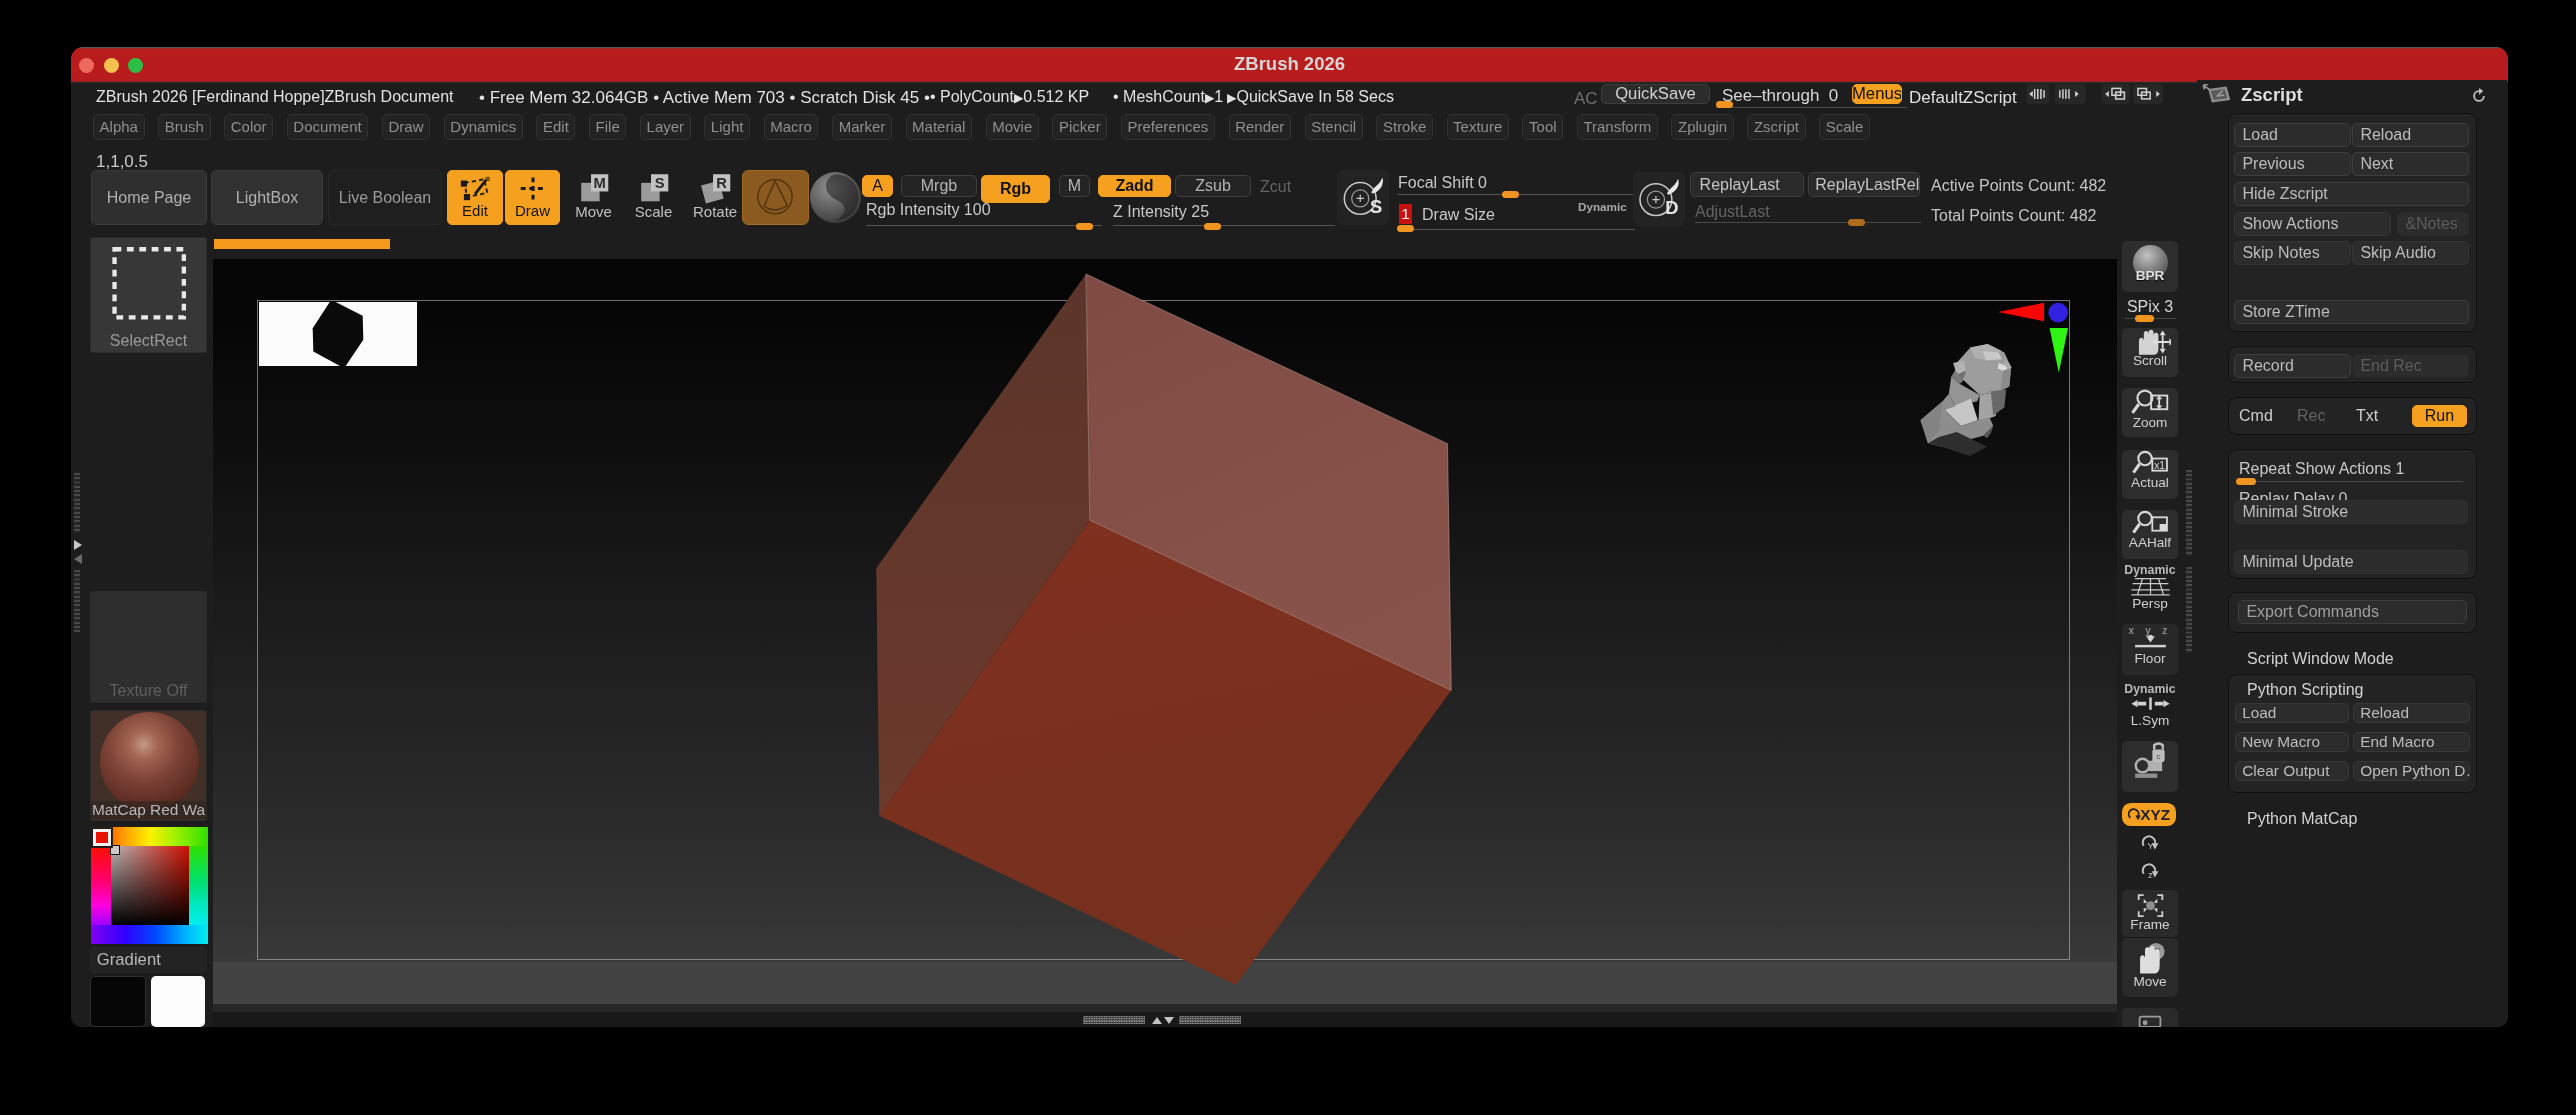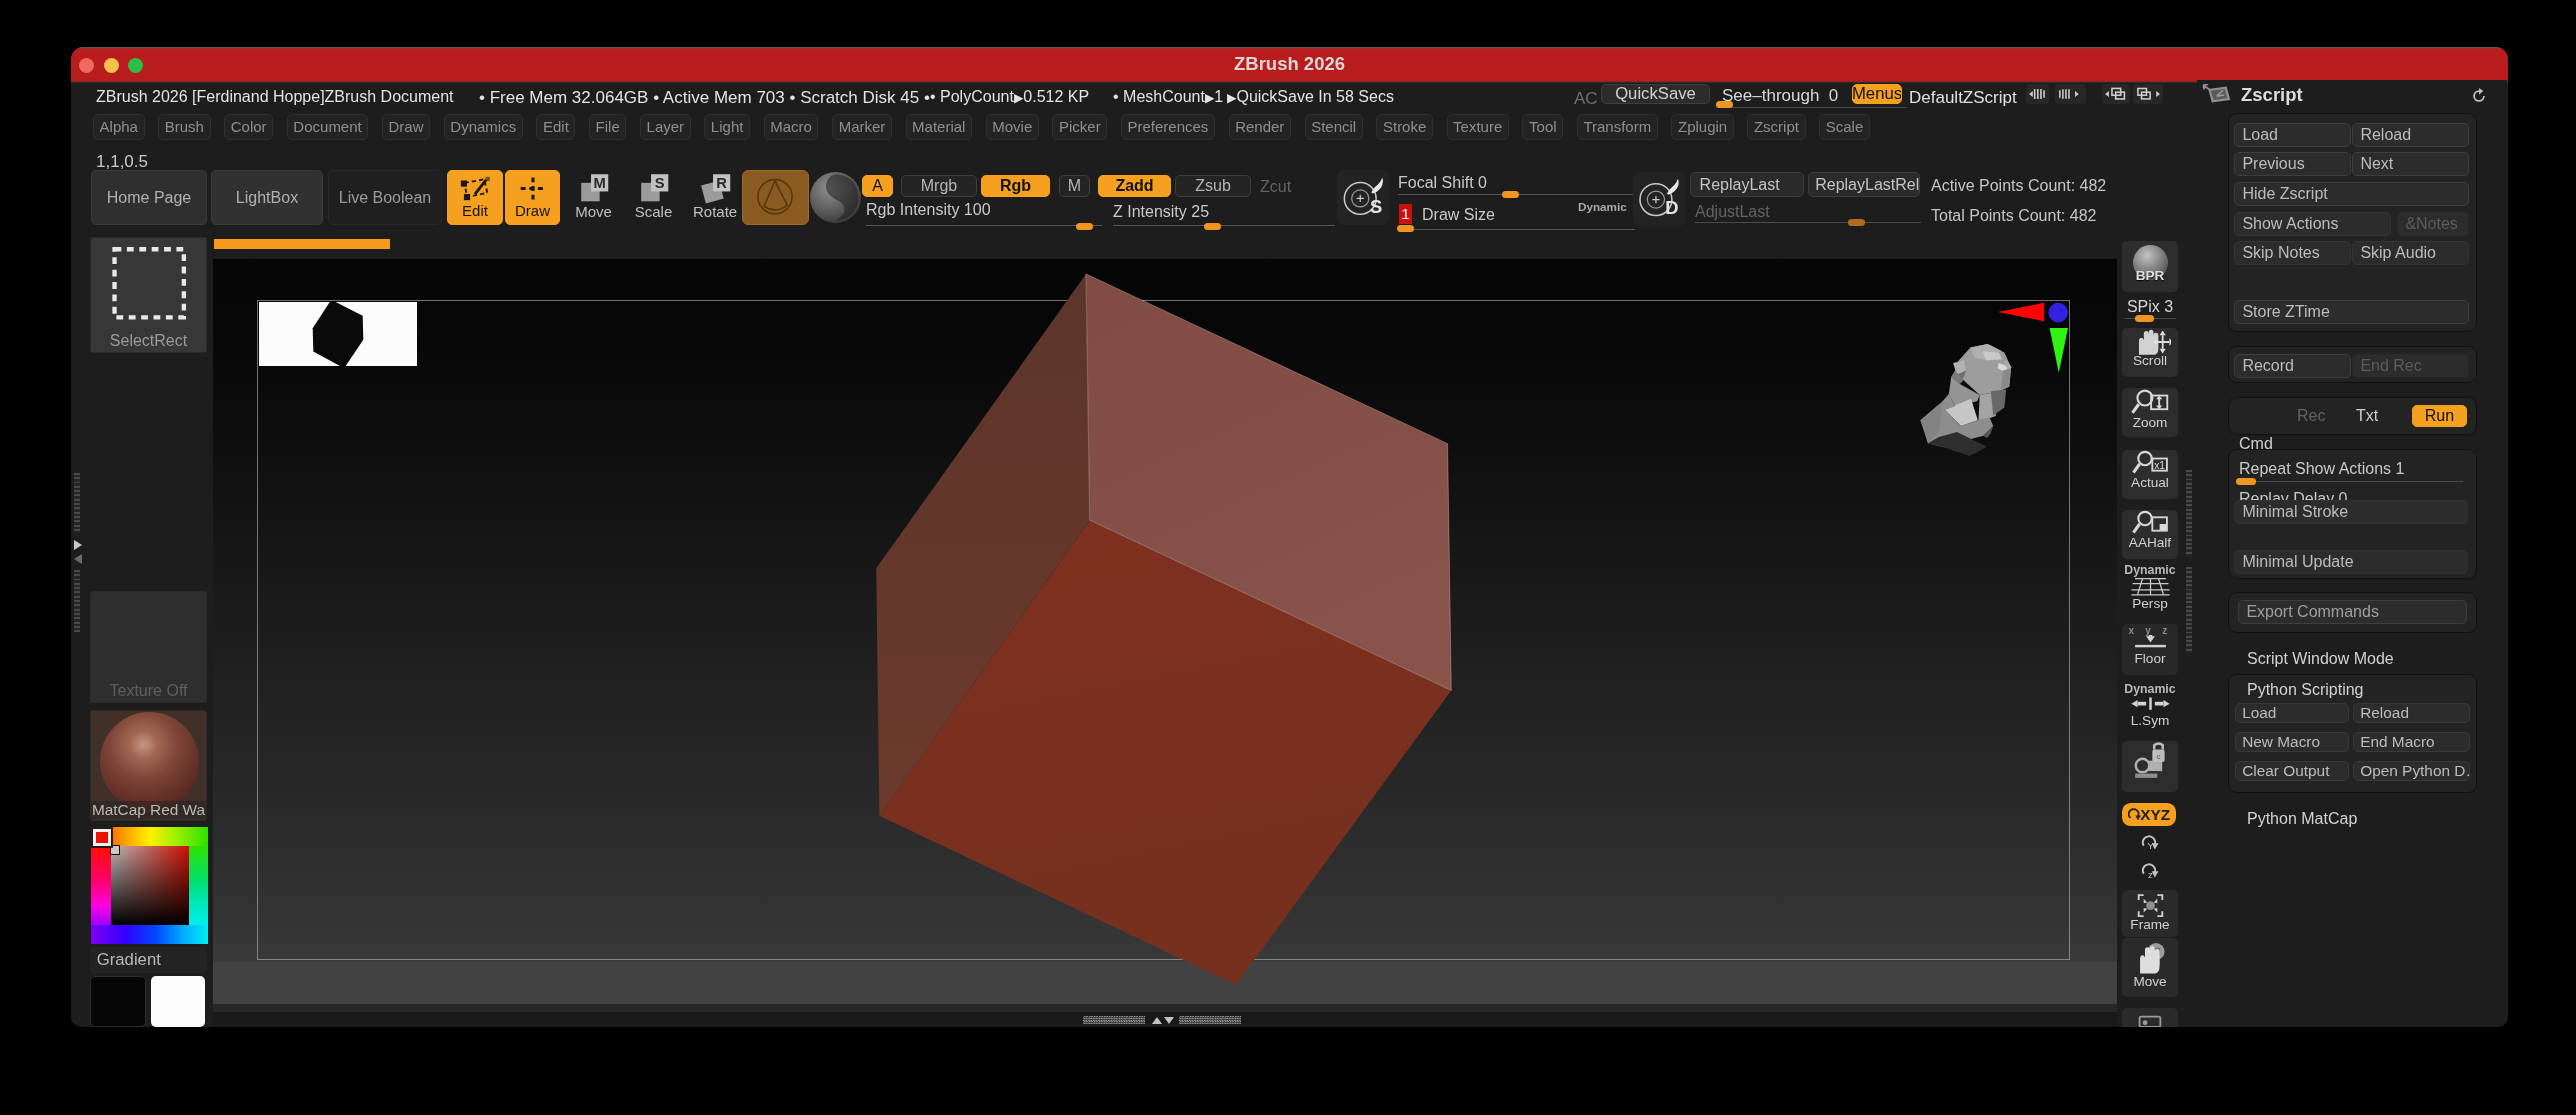--- a/index.html
+++ b/index.html
@@ -180,21 +180,21 @@
     </svg>
   </div>
   <div class="abs" style="left:739px; top:125px; width:51px; height:51px; border-radius:50%; background:radial-gradient(circle at 38% 32%, #909090, #5a5a5a 50%, #262626 95%);">
     <svg width="51" height="51" viewBox="0 0 82 82">
       <path d="M41 4 C 64 4 78 20 78 41 C 78 62 62 78 41 78 C 58 70 60 56 48 48 C 34 40 24 34 26 20 C 28 10 34 5 41 4 Z" fill="rgba(30,30,30,0.55)"></path>
     </svg>
   </div>
 
   <div class="btn orange" style="left:791px; top:128px; width:31px; height:22px;">A</div>
   <div class="btn" style="left:830px; top:128px; width:76px; height:22px; background:#242424; color:#b5b5b5;">Mrgb</div>
-  <div class="btn orange" style="left:910px; top:128px; width:69px; height:22px; font-weight:bold;">Rgb</div>
+  <div class="btn orange" style="left:910px; top:128px; width:69px; height:28px; font-weight:bold;">Rgb</div>
   <div class="btn" style="left:988px; top:128px; width:31px; height:22px; background:#242424; color:#b5b5b5;">M</div>
   <div class="btn orange" style="left:1027px; top:128px; width:73px; height:22px; font-weight:bold;">Zadd</div>
   <div class="btn" style="left:1104px; top:128px; width:76px; height:22px; background:#242424; color:#b5b5b5;">Zsub</div>
   <div class="lbl dim" style="left:1189px; top:131px;">Zcut</div>
 
   <div class="lbl" style="left:795px; top:154px; color:#c9c9c9;">Rgb Intensity 100</div>
   <div class="track" style="left:795px; top:178px; width:236px; background:#555;"></div>
   <div class="knob" style="left:1005px; top:176px; width:17.3px;"></div>
   <div class="lbl" style="left:1042px; top:156px; color:#c9c9c9;">Z Intensity 25</div>
   <div class="track" style="left:1042px; top:178px; width:222px; background:#555;"></div>
@@ -511,21 +511,21 @@
   <div class="btn pb dim" style="left:2326px; top:165px; width:72px; border-color:#2a2a2a; color:#5c5c5c;">&amp;Notes</div>
   <div class="btn pb" style="left:2163px; top:194px; width:117px; border-color:#343434;">Skip Notes</div>
   <div class="btn pb" style="left:2281px; top:194px; width:117px; border-color:#343434;">Skip Audio</div>
   <div class="btn pb" style="left:2163px; top:253px; width:235px;">Store ZTime</div>
 
   <div class="grp" style="left:2157px; top:299px; width:249px; height:37px;"></div>
   <div class="btn pb" style="left:2163px; top:307px; width:117px;">Record</div>
   <div class="btn pb dim" style="left:2281px; top:307px; width:117px; border-color:#282828; color:#5c5c5c;">End Rec</div>
 
   <div class="grp" style="left:2157px; top:350px; width:249px; height:38px;"></div>
-  <div class="lbl" style="left:2168px; top:360px; color:#cfcfcf;margin-top:28px;">Cmd</div>
+  <div class="lbl" style="left:2168px; top:360px; color:#cfcfcf;">Cmd</div>
   <div class="lbl dim" style="left:2226px; top:360px;">Rec</div>
   <div class="lbl" style="left:2285px; top:360px; color:#cfcfcf;">Txt</div>
   <div class="btn orange" style="left:2341px; top:358px; width:55px; height:22px; font-size:16px;">Run</div>
 
   <div class="grp" style="left:2157px; top:402px; width:249px; height:130px;"></div>
   <div class="lbl" style="left:2168px; top:413px; color:#c9c9c9;">Repeat Show Actions 1</div>
   <div class="track" style="left:2165px; top:434px; width:227px;"></div>
   <div class="knob" style="left:2165px; top:431px; width:20px;"></div>
   <div class="lbl" style="left:2168px; top:443px; color:#c9c9c9;">Replay Delay 0</div>
   <div class="track" style="left:2165px; top:464px; width:227px;"></div>

